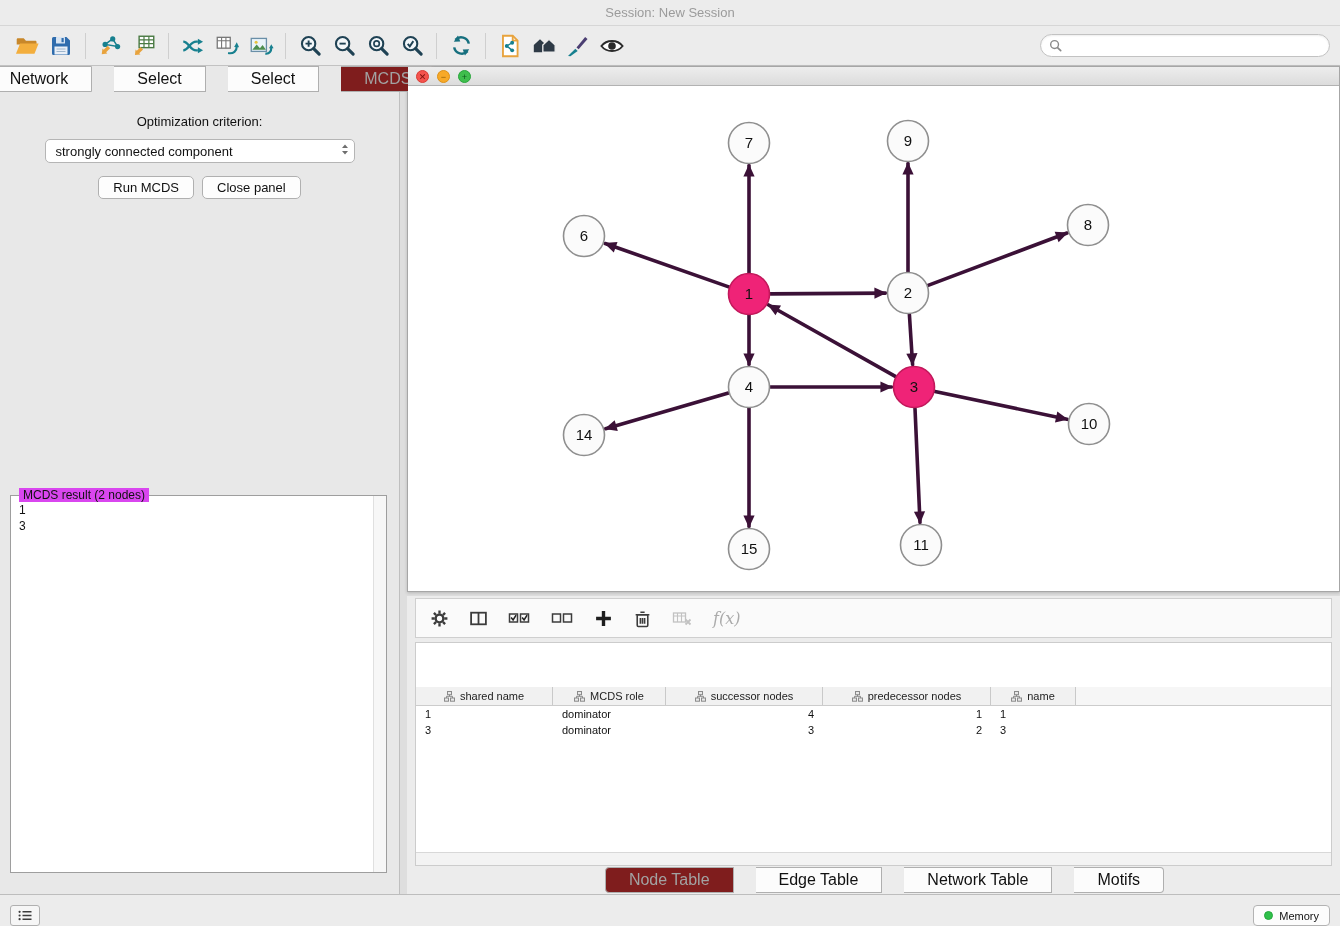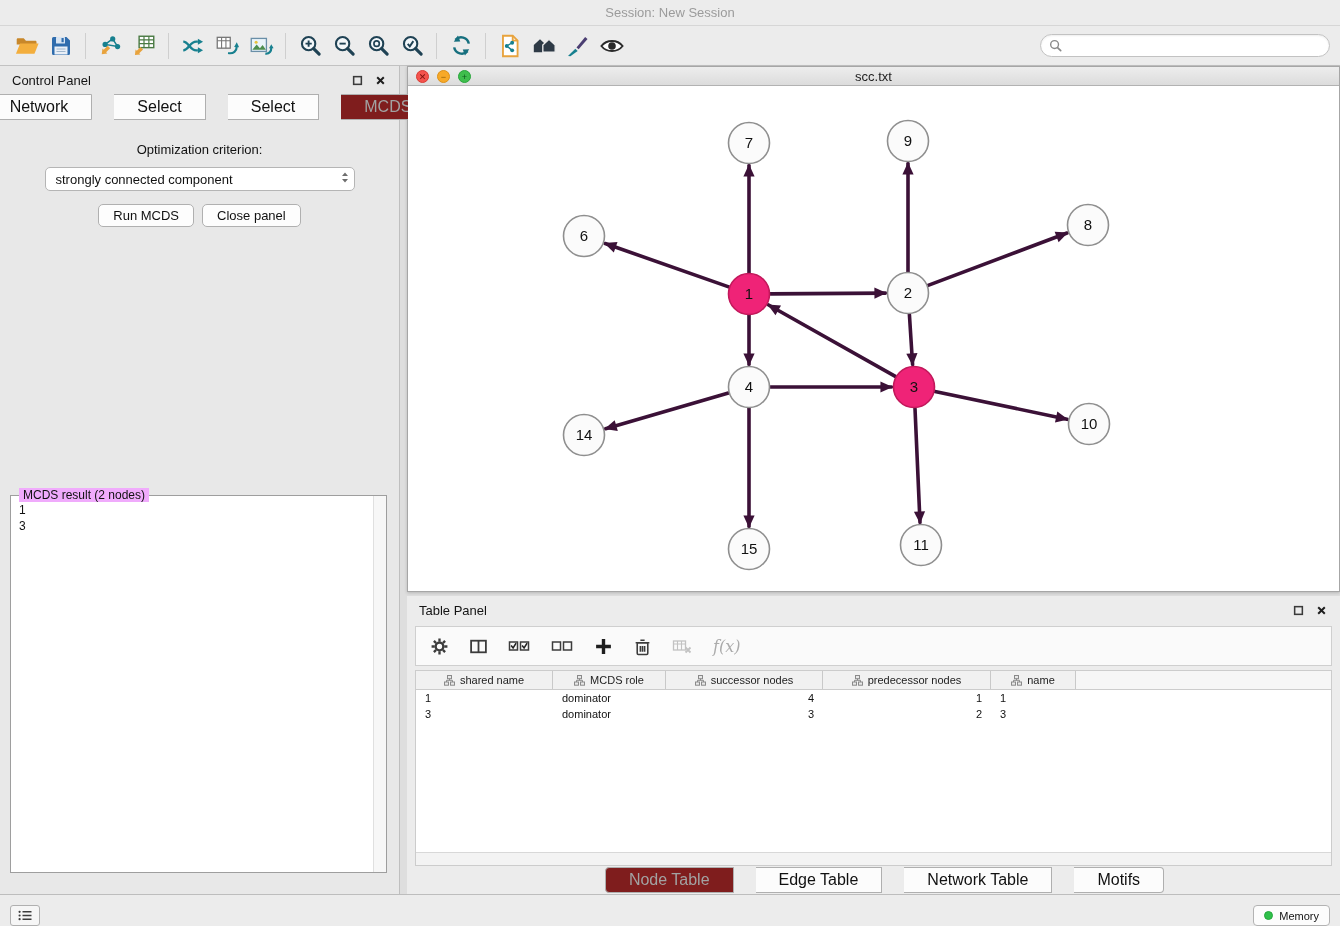--- a/index.html
+++ b/index.html
@@ -41,21 +41,21 @@
   .dropdown { margin:10px auto 0; width:310px; height:24px; background:#FFF;
     border:1px solid #B5B5B5; border-radius:5px; display:flex; align-items:center;
     padding:0 2px 0 10px; font-size:13px; color:#111; cursor:default; }
   .dropdown .dd-stepper { margin-left:auto; }
   .btn-row { display:flex; justify-content:center; gap:8px; margin-top:13px; }
   .btn { background:#FDFDFD; border:1px solid #B0B0B0; border-radius:5px;
     font-size:13px; color:#111; padding:3px 14px; cursor:default; }
 
   .result-box { position:absolute; top:429px; left:10px; right:12px; height:378px;
     background:#FFF; border:1px solid #9E9E9E; }
-  .result-box .legend { position:absolute; top:-8px; left:8px; background:#f0abfc;
+  .result-box .legend { position:absolute; top:-8px; left:8px; background:#d946ef;
     padding:0 4px; font-size:12px; color:#111; }
   .result-list { padding:6px 8px; font-size:12px; line-height:16px; color:#111; }
   .result-scroll { position:absolute; top:0; right:0; bottom:0; width:13px;
     background:#F7F7F7; border-left:1px solid #E0E0E0; }
 
   
   .right-col { flex:1; display:flex; flex-direction:column; padding-left:7px; }
 
   
   .net-window { height:526px; border:1px solid #A6A6A6; background:#FFF;
@@ -80,21 +80,21 @@
 
   
   .table-panel { flex:1; background:#ECECEC; display:flex; flex-direction:column; }
   .tp-toolbar { margin:2px 8px 4px 8px; height:40px; border:1px solid #CFCFCF; background:#FAFAFA;
     display:flex; align-items:center; padding:8px 14px; gap:20px; }
   .tpi { display:flex; align-items:center; justify-content:center; cursor:default; }
   .fx { font-family:"DejaVu Serif", serif; font-style:italic; font-size:16px; color:#ABABAB; }
 
   .table-wrap { margin:0 8px; background:#FFF; border:1px solid #CCC; flex:1;
     display:flex; flex-direction:column; overflow:hidden; }
-  .thead { display:flex; background:#F1F1F1; border-bottom:1px solid #CCC; height:19px; }
+  .thead { display:flex; background:#F1F1F1; border-bottom:1px solid #CCC; height:19px;margin-top:44px; }
   .th { display:flex; align-items:center; justify-content:center; gap:5px;
     font-size:11px; color:#222; border-right:1px solid #C9C9C9; cursor:default; }
   .th.filler { flex:1; border-right:none; background:#F6F6F6; }
   .tbody { flex:1; }
   .tr { display:flex; height:16px; align-items:center; cursor:default; }
   .td { font-size:11px; color:#111; padding:0 9px; display:flex; align-items:center; }
   .td.a-r { justify-content:flex-end; }
   .h-scroll { height:13px; background:#F3F3F3; border-top:1px solid #D8D8D8; }
 
   .tp-tabs { height:28px; display:flex; align-items:center; justify-content:center; }
@@ -250,35 +250,20 @@
       <circle cx="6" cy="6" r="4.2" fill="none" stroke="#8A8A8A" stroke-width="1.5"></circle>
       <path d="M9.2 9.2 L12.6 12.6" stroke="#8A8A8A" stroke-width="1.8" stroke-linecap="round"></path>
     </svg>
     <input type="text" value="" style="">
   </div>
 </div>
 
 <div class="main">
 
   <div class="control-panel">
-    <div class="panel-header">
-      <span>Control Panel</span>
-      <span class="win-icons">
-        <span class="win-icon">
-          <svg width="11" height="11" viewBox="0 0 10 10">
-              <rect x="1.5" y="1.5" width="7" height="7" fill="none" stroke="#3A3A3A" stroke-width="1.4"></rect>
-            </svg>
-        </span>
-        <span class="win-icon">
-          <svg width="11" height="11" viewBox="0 0 10 10">
-              <path d="M2 2 L8 8 M8 2 L2 8" stroke="#1E1E1E" stroke-width="1.8"></path>
-            </svg>
-        </span>
-      </span>
-    </div>
 
     <div class="segs">
         <span class="seg">Network</span>
         <span class="seg">Select</span>
         <span class="seg">Select</span>
         <span class="seg active">MCDS</span>
       </div>
 
     <div class="opt-label">Optimization criterion:</div>
 
@@ -308,21 +293,20 @@
 
   <div class="right-col">
 
     <div class="net-window">
       <div class="net-titlebar">
         <span class="traffic">
           <span class="light red">✕</span>
           <span class="light yellow">−</span>
           <span class="light green">+</span>
         </span>
-        <span class="net-title">scc.txt</span>
       </div>
       <div class="net-canvas">
         <svg id="net-svg" width="930" height="501" viewBox="0 0 930 501">
           <defs>
             <marker id="ah" viewBox="0 0 12 12" refX="10.5" refY="6" markerWidth="14" markerHeight="14" orient="auto" markerUnits="userSpaceOnUse">
               <path id="ah-path" d="M1 1.2 L11.5 6 L1 10.8 z" fill="#3B1137"></path>
             </marker>
           </defs>
         <line x1="341.0" y1="186.5" x2="341.0" y2="79.5" class="edge" marker-end="url(#ah)"></line>
             <line x1="320.7" y1="200.9" x2="197.2" y2="157.5" class="edge" marker-end="url(#ah)"></line>
@@ -385,35 +369,20 @@
               <circle cx="341" cy="463" r="20.5" class="node"></circle>
               <text x="341" y="468" class="node-label">15</text>
             </g>
           </svg>
       </div>
     </div>
 
     <div class="v-gap"></div>
 
     <div class="table-panel">
-      <div class="panel-header">
-        <span>Table Panel</span>
-        <span class="win-icons">
-          <span class="win-icon">
-            <svg width="11" height="11" viewBox="0 0 10 10">
-                <rect x="1.5" y="1.5" width="7" height="7" fill="none" stroke="#3A3A3A" stroke-width="1.4"></rect>
-              </svg>
-          </span>
-          <span class="win-icon">
-            <svg width="11" height="11" viewBox="0 0 10 10">
-                <path d="M2 2 L8 8 M8 2 L2 8" stroke="#1E1E1E" stroke-width="1.8"></path>
-              </svg>
-          </span>
-        </span>
-      </div>
 
       <div class="tp-toolbar">
         <span class="tpi">
           <svg width="19" height="19" viewBox="0 0 18 18">
             <path d="M9 1.5 v3 M9 13.5 v3 M1.5 9 h3 M13.5 9 h3 M3.7 3.7 l2.1 2.1 M12.2 12.2 l2.1 2.1 M14.3 3.7 l-2.1 2.1 M5.8 12.2 l-2.1 2.1" stroke="#3C3C3C" stroke-width="2.2"></path>
             <circle cx="9" cy="9" r="3.6" fill="none" stroke="#3C3C3C" stroke-width="2.2"></circle>
           </svg>
         </span>
         <span class="tpi">
           <svg width="19" height="19" viewBox="0 0 18 18">

